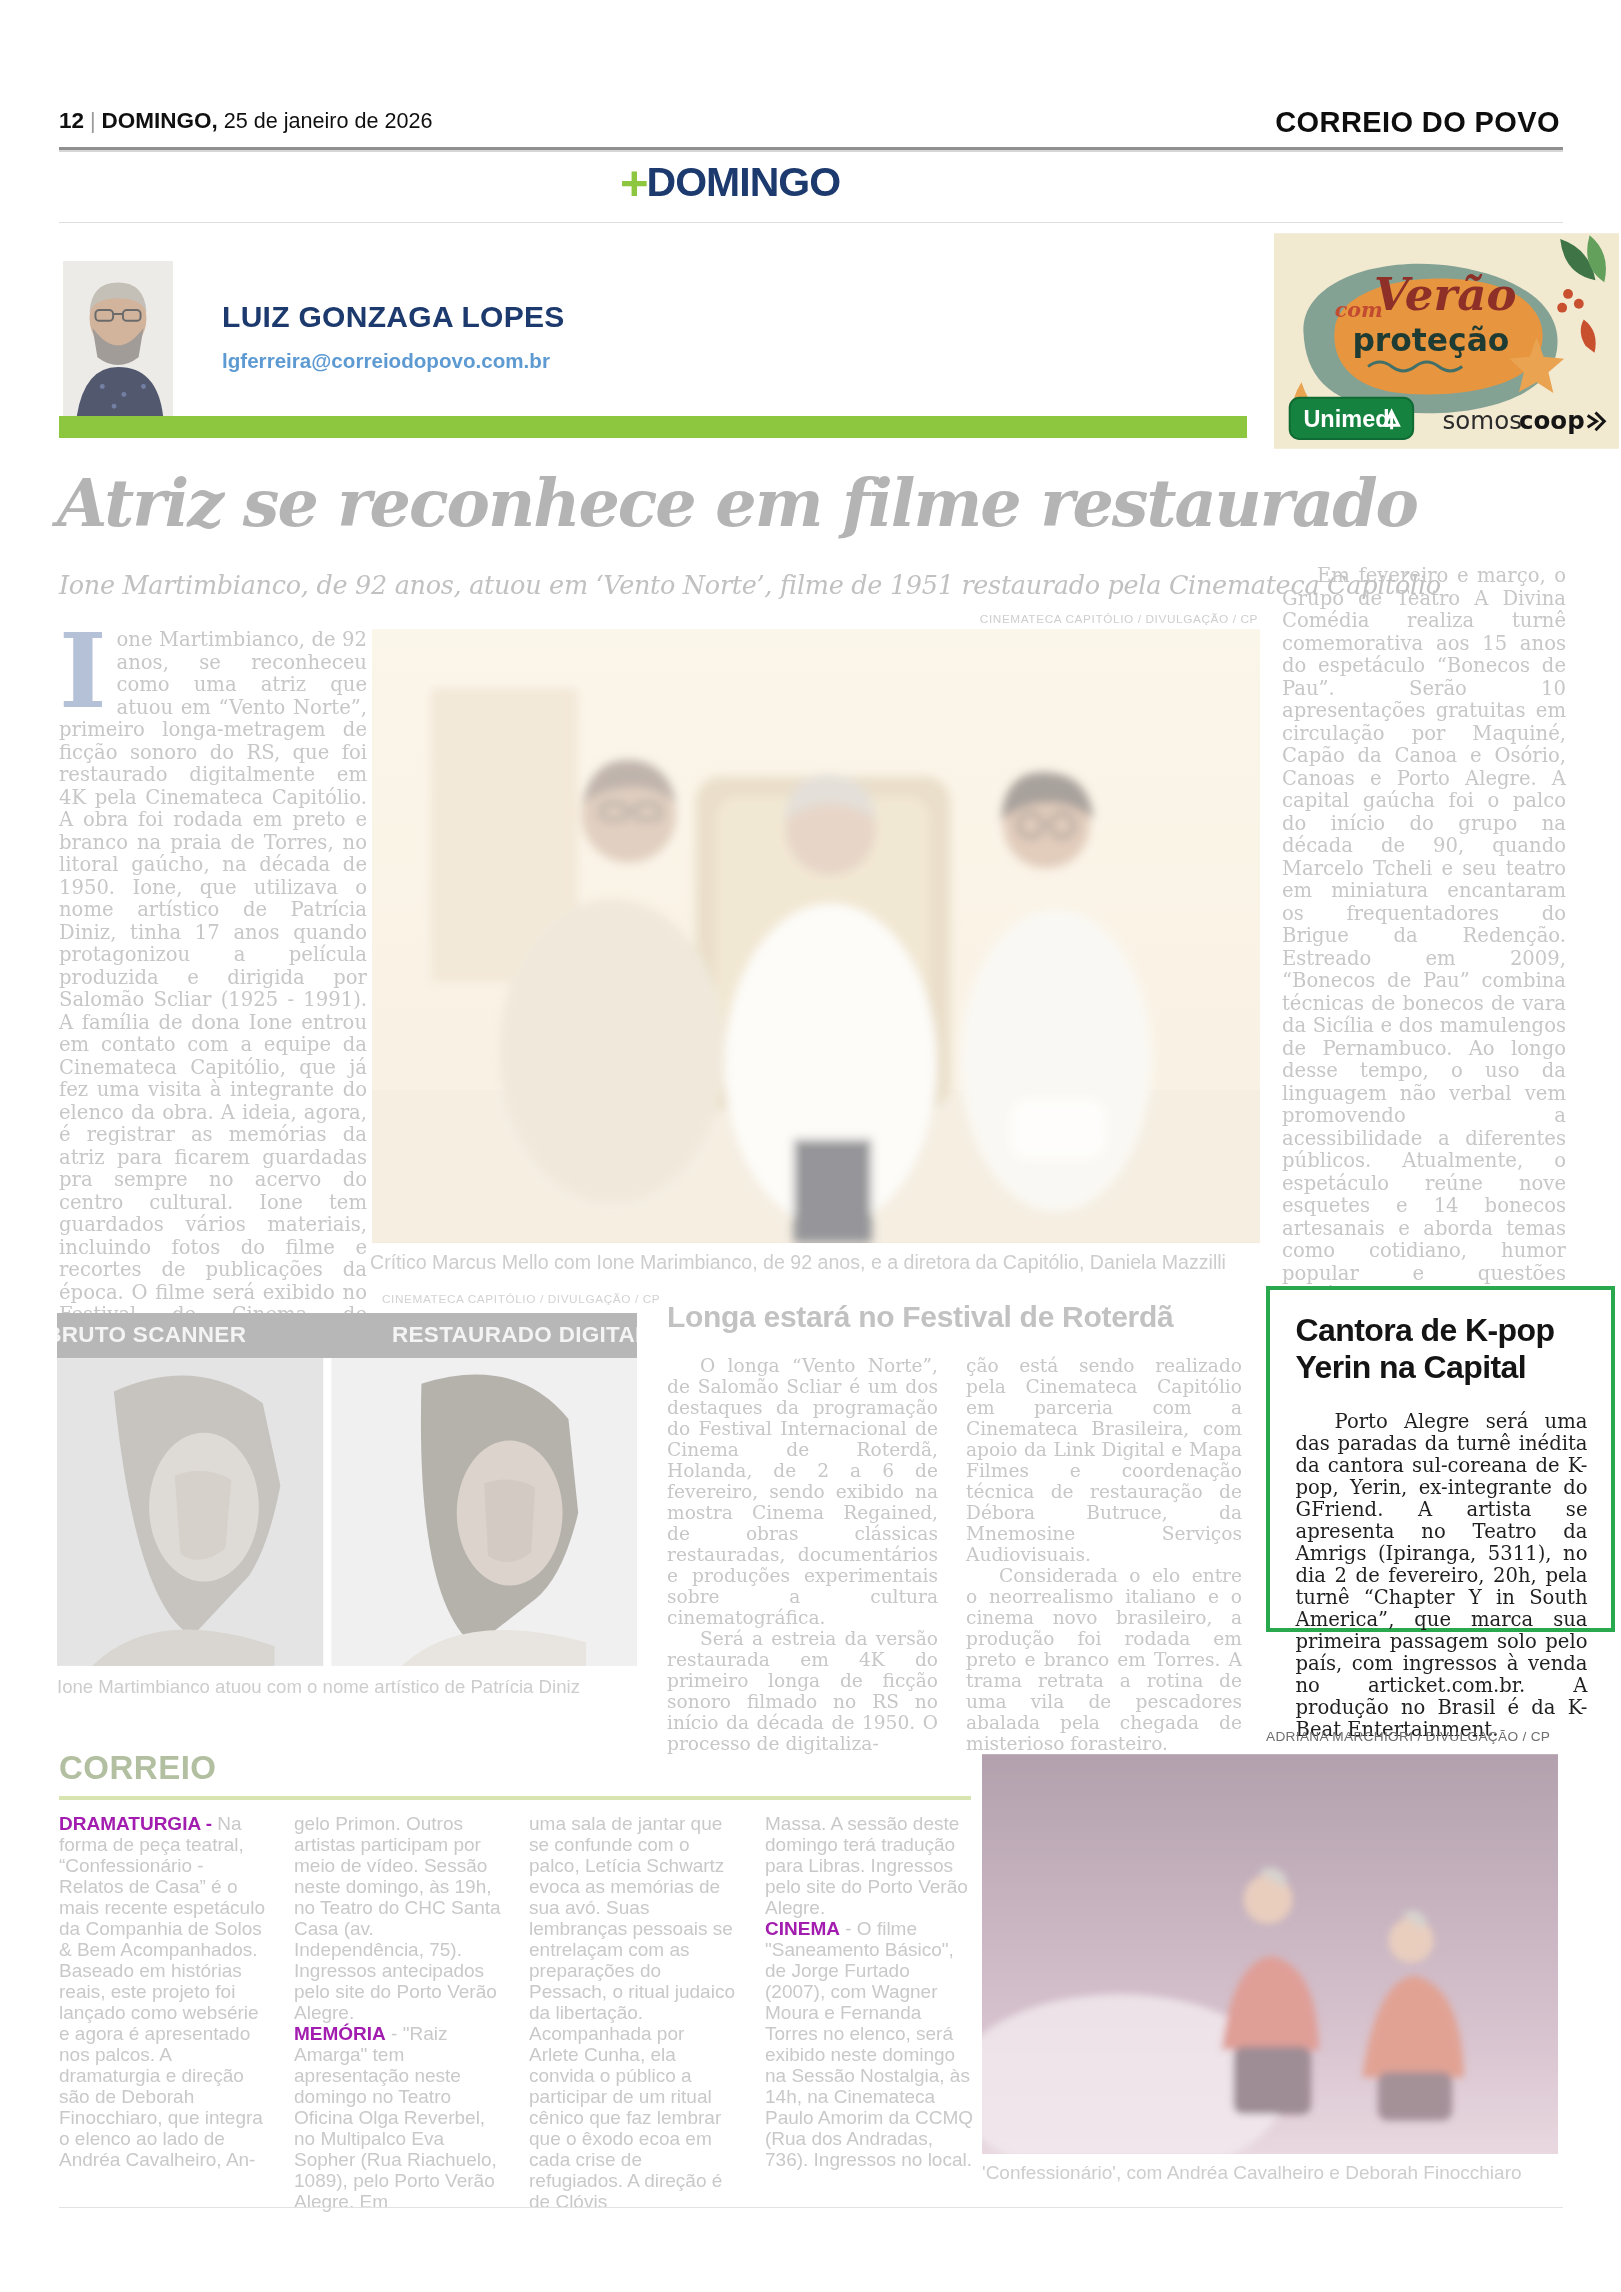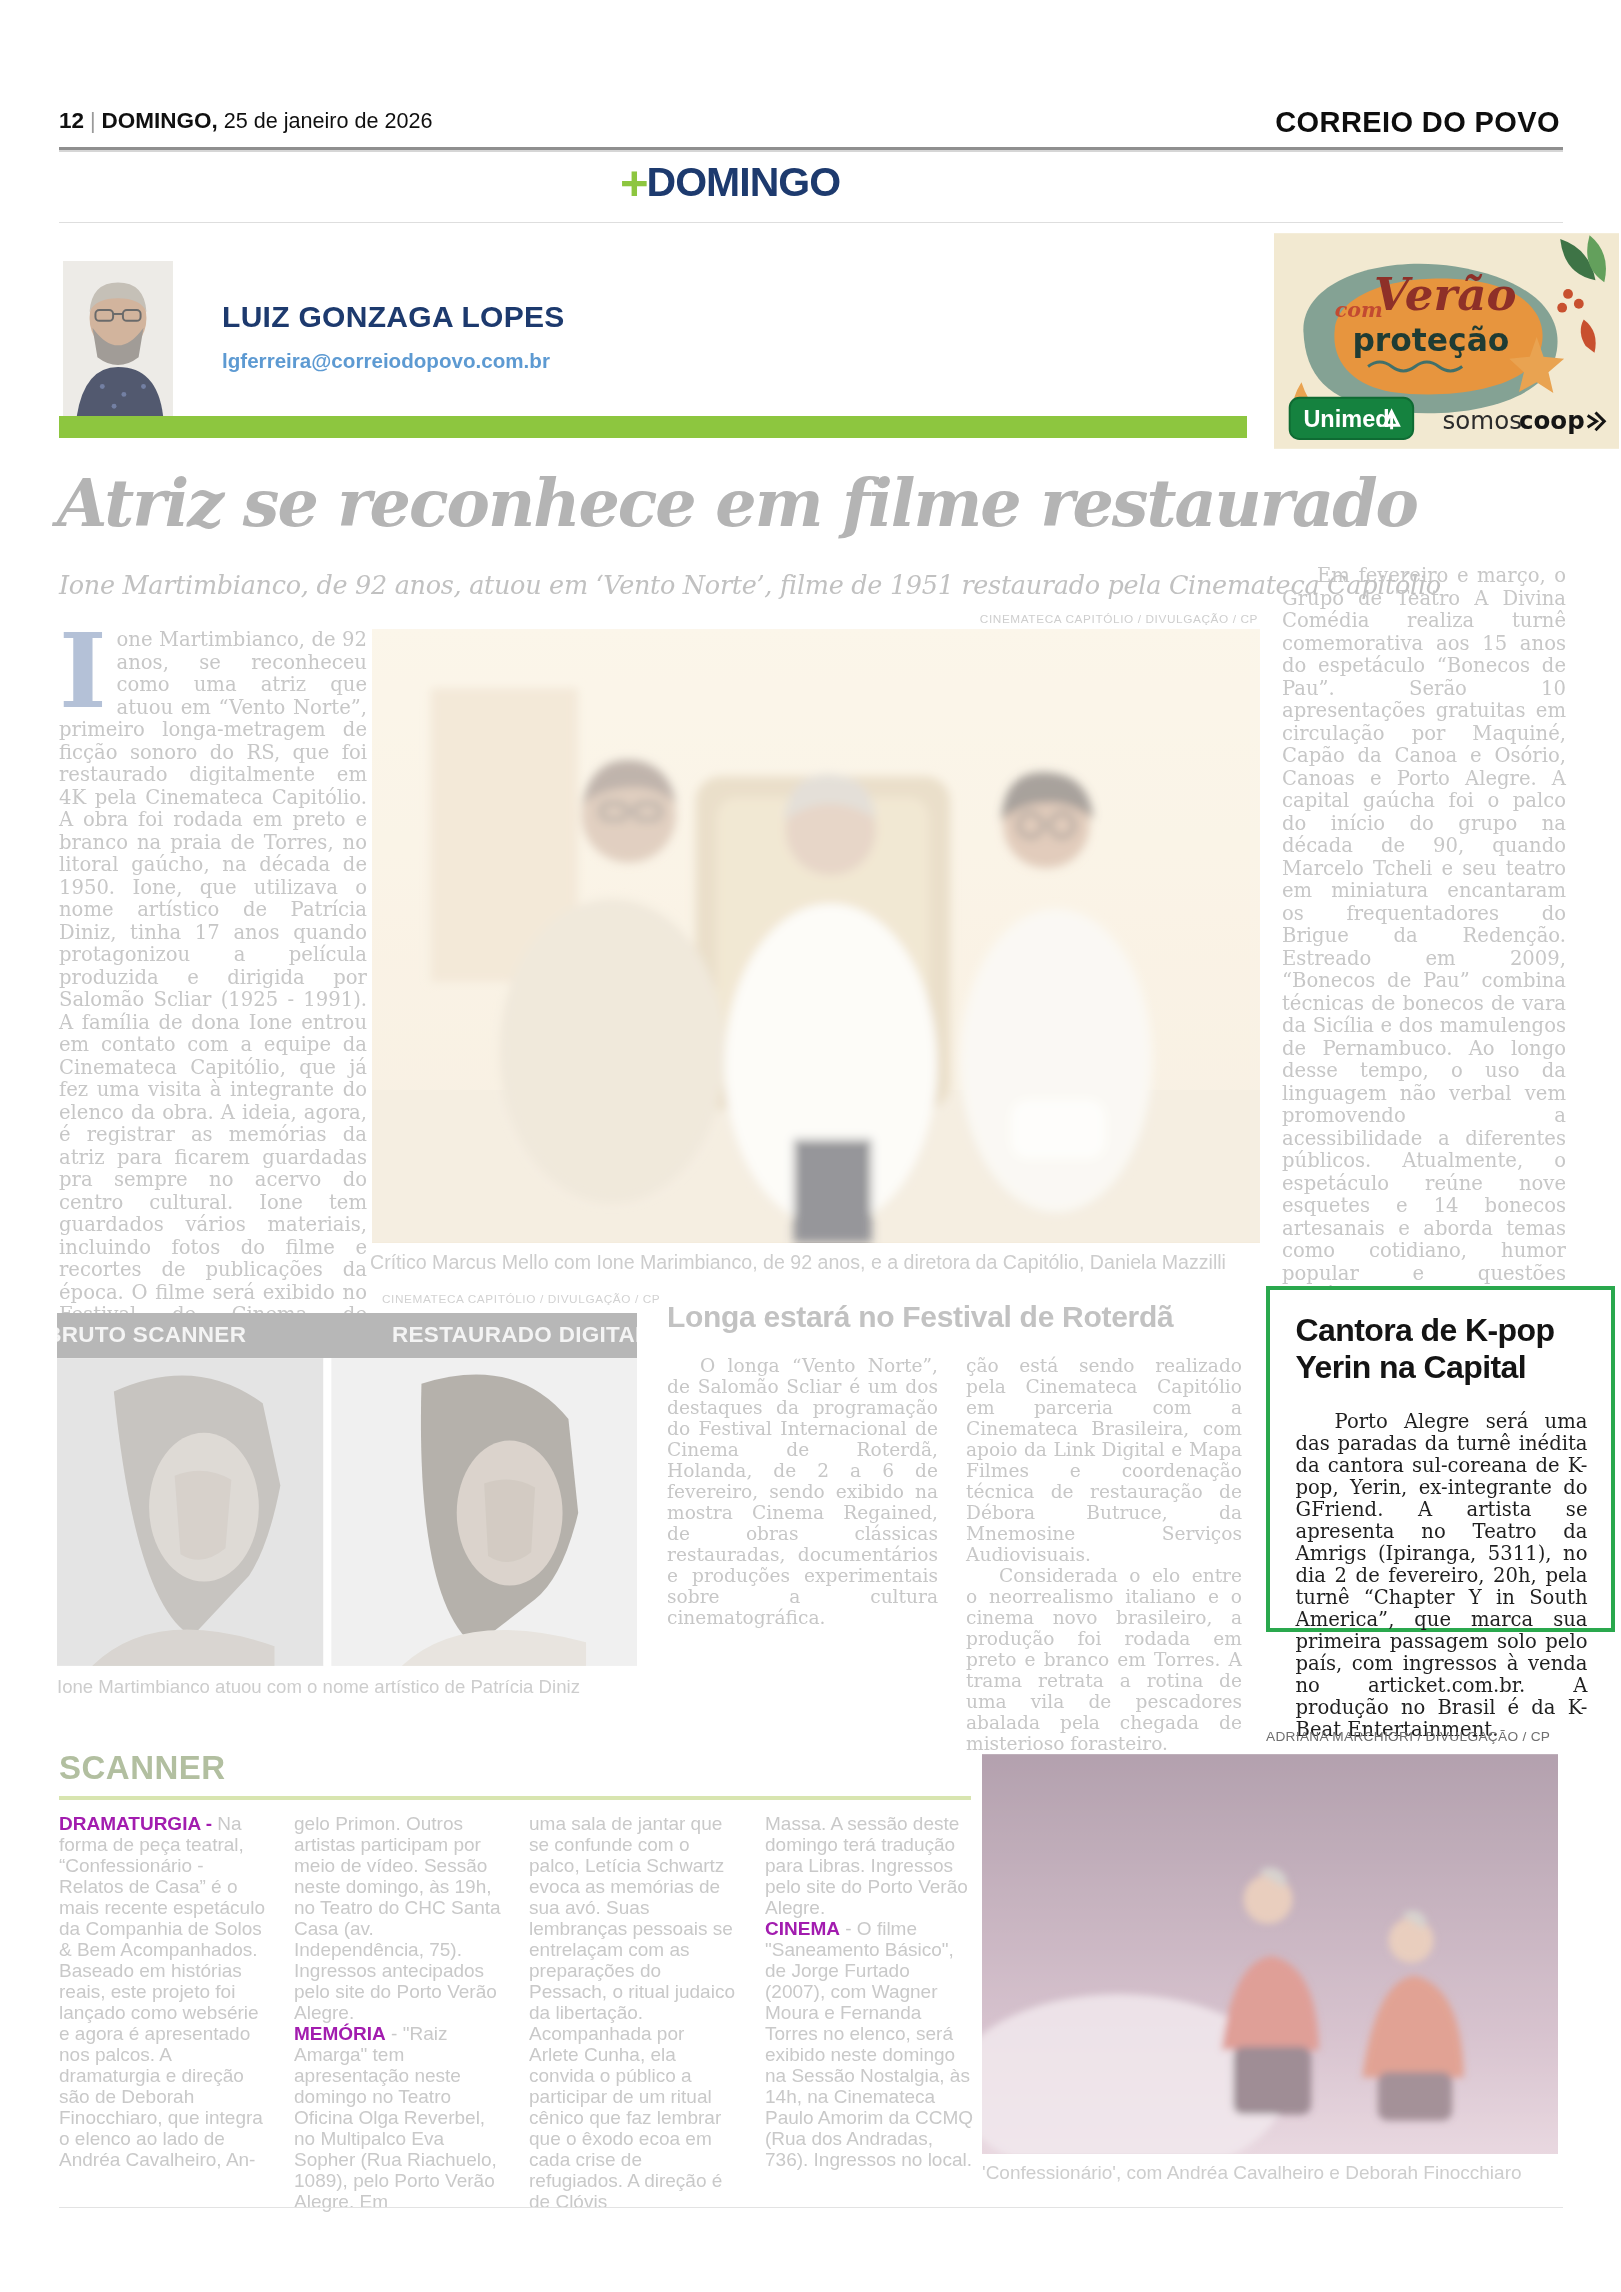--- a/index.html
+++ b/index.html
@@ -211,33 +211,34 @@
         <path d="M352 314 q62 -58 188 -24 l0 24z" fill="#ddd8cf"></path>
       </g>
       <rect width="592" height="314" fill="#ffffff" opacity="0.32"></rect>
     </svg>
   </div>
   <div class="abs caption caption-compare">Ione Martimbianco atuou com o nome artístico de Patrícia Diniz</div>
 
   <div class="abs festival-title">Longa estará no Festival de Roterdã</div>
   <div class="abs serif-body festival-col fest-col1 paras">
       <p>O longa “Vento Norte”, de Salomão Scliar é um dos destaques da programação do Festival Internacional de Cinema de Roterdã, Holanda, de 2 a 6 de fevereiro, sendo exibido na mostra Cinema Regained, de obras clássicas restauradas, documentários e produções experimentais sobre a cultura cinematográfica.</p>
+      <p>Será a estreia da versão restaurada em 4K do primeiro longa de ficção sonoro filmado no RS no início da década de 1950. O processo de digitaliza-</p>
     </div>
   <div class="abs serif-body festival-col fest-col2 paras no-first-indent">
       <p>ção está sendo realizado pela Cinemateca Capitólio em parceria com a Cinemateca Brasileira, com apoio da Link Digital e Mapa Filmes e coordenação técnica de restauração de Débora Butruce, da Mnemosine Serviços Audiovisuais.</p>
       <p>Considerada o elo entre o neorrealismo italiano e o cinema novo brasileiro, a produção foi rodada em preto e branco em Torres. A trama retrata a rotina de uma vila de pescadores abalada pela chegada de misterioso forasteiro.</p>
     </div>
 
   <div class="abs kpop">
     <div class="kpop-title">Cantora de K-pop Yerin na Capital</div>
     <div class="kpop-body">Porto Alegre será uma das paradas da turnê inédita da cantora sul-coreana de K-pop, Yerin, ex-integrante do GFriend. A artista se apresenta no Teatro da Amrigs (Ipiranga, 5311), no dia 2 de fevereiro, 20h, pela turnê “Chapter Y in South America”, que marca sua primeira passagem solo pelo país, com ingressos à venda no articket.com.br. A produção no Brasil é da K-Beat Entertainment.</div>
   </div>
   <div class="abs kpop-credit">ADRIANA MARCHIORI / DIVULGAÇÃO / CP</div>
 
-  <div class="abs roteiro-title">SCANNER</div>
+  <div class="abs roteiro-title">CORREIO</div>
   <div class="abs roteiro-rule"></div>
   <div class="abs rot-col rot-1"><b>DRAMATURGIA - </b>Na forma de peça teatral, “Confessionário - Relatos de Casa” é o mais recente espetáculo da Companhia de Solos &amp; Bem Acompanhados. Baseado em histórias reais, este projeto foi lançado como websérie e agora é apresentado nos palcos. A dramaturgia e direção são de Deborah Finocchiaro, que integra o elenco ao lado de Andréa Cavalheiro, An-</div>
   <div class="abs rot-col rot-2">gelo Primon. Outros artistas participam por meio de vídeo. Sessão neste domingo, às 19h, no Teatro do CHC Santa Casa (av. Independência, 75). Ingressos antecipados pelo site do Porto Verão Alegre.<br><b>MEMÓRIA</b> - "Raiz Amarga" tem apresentação neste domingo no Teatro Oficina Olga Reverbel, no Multipalco Eva Sopher (Rua Riachuelo, 1089), pelo Porto Verão Alegre. Em</div>
   <div class="abs rot-col rot-3">uma sala de jantar que se confunde com o palco, Letícia Schwartz evoca as memórias de sua avó. Suas lembranças pessoais se entrelaçam com as preparações do Pessach, o ritual judaico da libertação. Acompanhada por Arlete Cunha, ela convida o público a participar de um ritual cênico que faz lembrar que o êxodo ecoa em cada crise de refugiados. A direção é de Clóvis</div>
   <div class="abs rot-col rot-4">Massa. A sessão deste domingo terá tradução para Libras. Ingressos pelo site do Porto Verão Alegre.<br><b>CINEMA</b> - O filme "Saneamento Básico", de Jorge Furtado (2007), com Wagner Moura e Fernanda Torres no elenco, será exibido neste domingo na Sessão Nostalgia, às 14h, na Cinemateca Paulo Amorim da CCMQ (Rua dos Andradas, 736). Ingressos no local.</div>
 
   <svg class="abs stage-photo" viewBox="0 0 588 408">
     <defs>
       <linearGradient id="stage" x1="0" y1="0" x2="0" y2="1">
         <stop offset="0" stop-color="#7d5d74"></stop>

